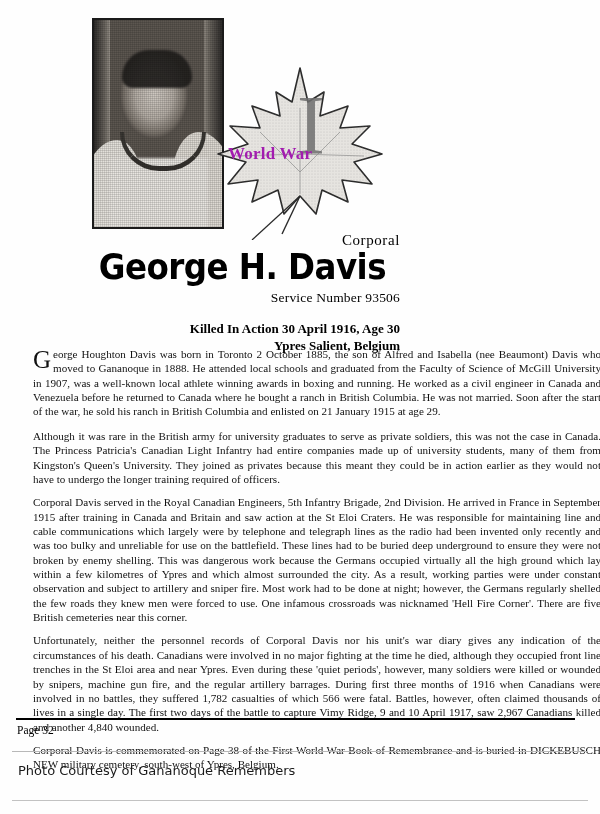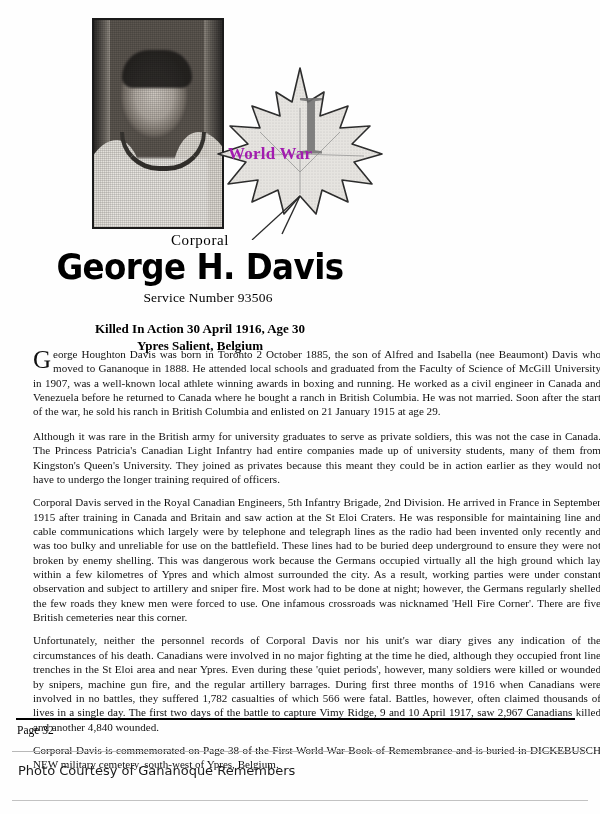--- a/index.html
+++ b/index.html
@@ -159,21 +159,21 @@
     color: #6f6f6f;
     opacity: .85;
   }
 
   
   .title-block {
     position: absolute;
     left: 0;
     top: 232px;
     width: 400px;
-    text-align: center;
+    text-align: right;
   }
   .rank {
     font-family: "Liberation Serif", "DejaVu Serif", serif;
     font-size: 15px;
     letter-spacing: .6px;
     margin: 0 0 1px 0;
   }
   .name {
     font-family: "DejaVu Sans", sans-serif;
     font-size: 35px;

